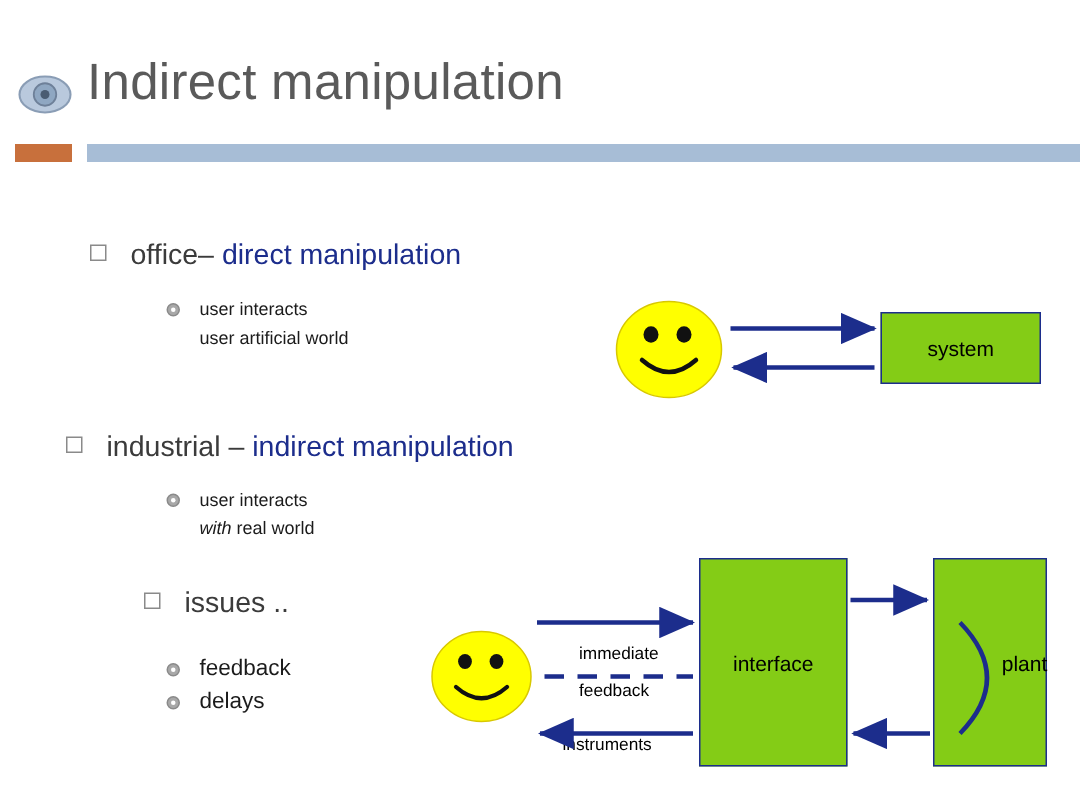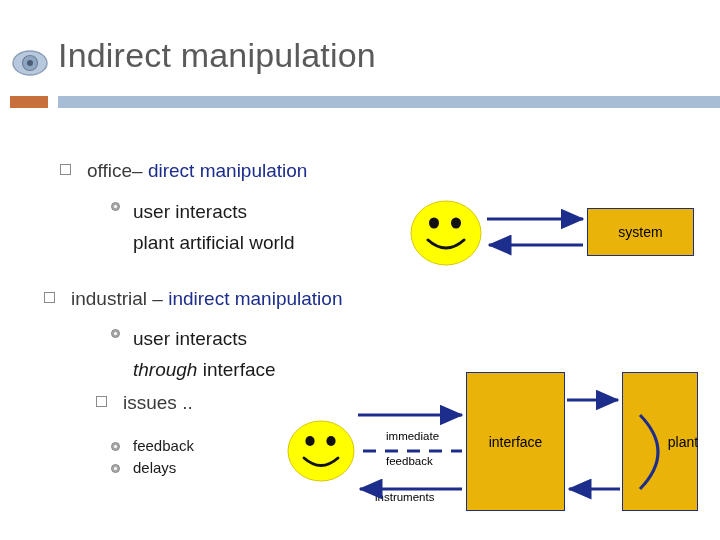--- a/index.html
+++ b/index.html
@@ -70,21 +70,21 @@
     border: 1.5px solid #8a8a8a;
     margin-right: 16px;
     vertical-align: middle;
     position: relative;
     top: -2px;
   }
   .b-blue { color: #1c2d8c; }
 
   .bullet-l2 {
     position: absolute;
-    font-size: 19px;
+    font-size: 12px;
     color: #1b1b1b;
     line-height: 1.62;
   }
   .bullet-l2 .dot {
     position: absolute;
     left: -22px;
     top: 5px;
     width: 9px;
     height: 9px;
     border: 1px solid #8a8a8a;
@@ -123,21 +123,21 @@
     position: absolute;
     left: 2px; top: 2px;
     width: 3px; height: 3px;
     background: #ffffff;
     border-radius: 50%;
   }
 
   
   .dbox {
     position: absolute;
-    background: #eab308;
+    background: #84cc16;
     border: 1.6px solid #1c2d8c;
     box-sizing: border-box;
     display: flex;
     align-items: center;
     justify-content: center;
     font-size: 14px;
     color: #000000;
   }
   .plain-label {
     position: absolute;
@@ -173,31 +173,31 @@
   <div class="header-bar"></div>
 </div>
 
 <div class="bullet-l1" style="left:60px; top:160px;">
   <span class="sq"></span><span>office</span><span>– </span><span class="b-blue">direct manipulation</span>
 </div>
 
 <div class="bullet-l2" style="left:133px; top:197px;">
   <span class="dot"></span>
   <div>user interacts</div>
-  <div>plant artificial world</div>
+  <div>user artificial world</div>
 </div>
 
 <div class="bullet-l1" style="left:44px; top:288px;">
   <span class="sq"></span><span>industrial </span><span>– </span><span class="b-blue">indirect manipulation</span>
 </div>
 
 <div class="bullet-l2" style="left:133px; top:324px;">
   <span class="dot"></span>
   <div>user interacts</div>
-  <div><span class="ital">through</span><span> interface</span></div>
+  <div><span class="ital">with</span><span> real world</span></div>
 </div>
 
 <div class="bullet-l1" style="left:60px; top:392px;padding-left:36px;">
   <span class="sq"></span><span>issues ..</span>
 </div>
 
 <div class="bullet-l3" style="left:133px; top:437px;">
   <span class="dot"></span>
   <span>feedback</span>
 </div>

